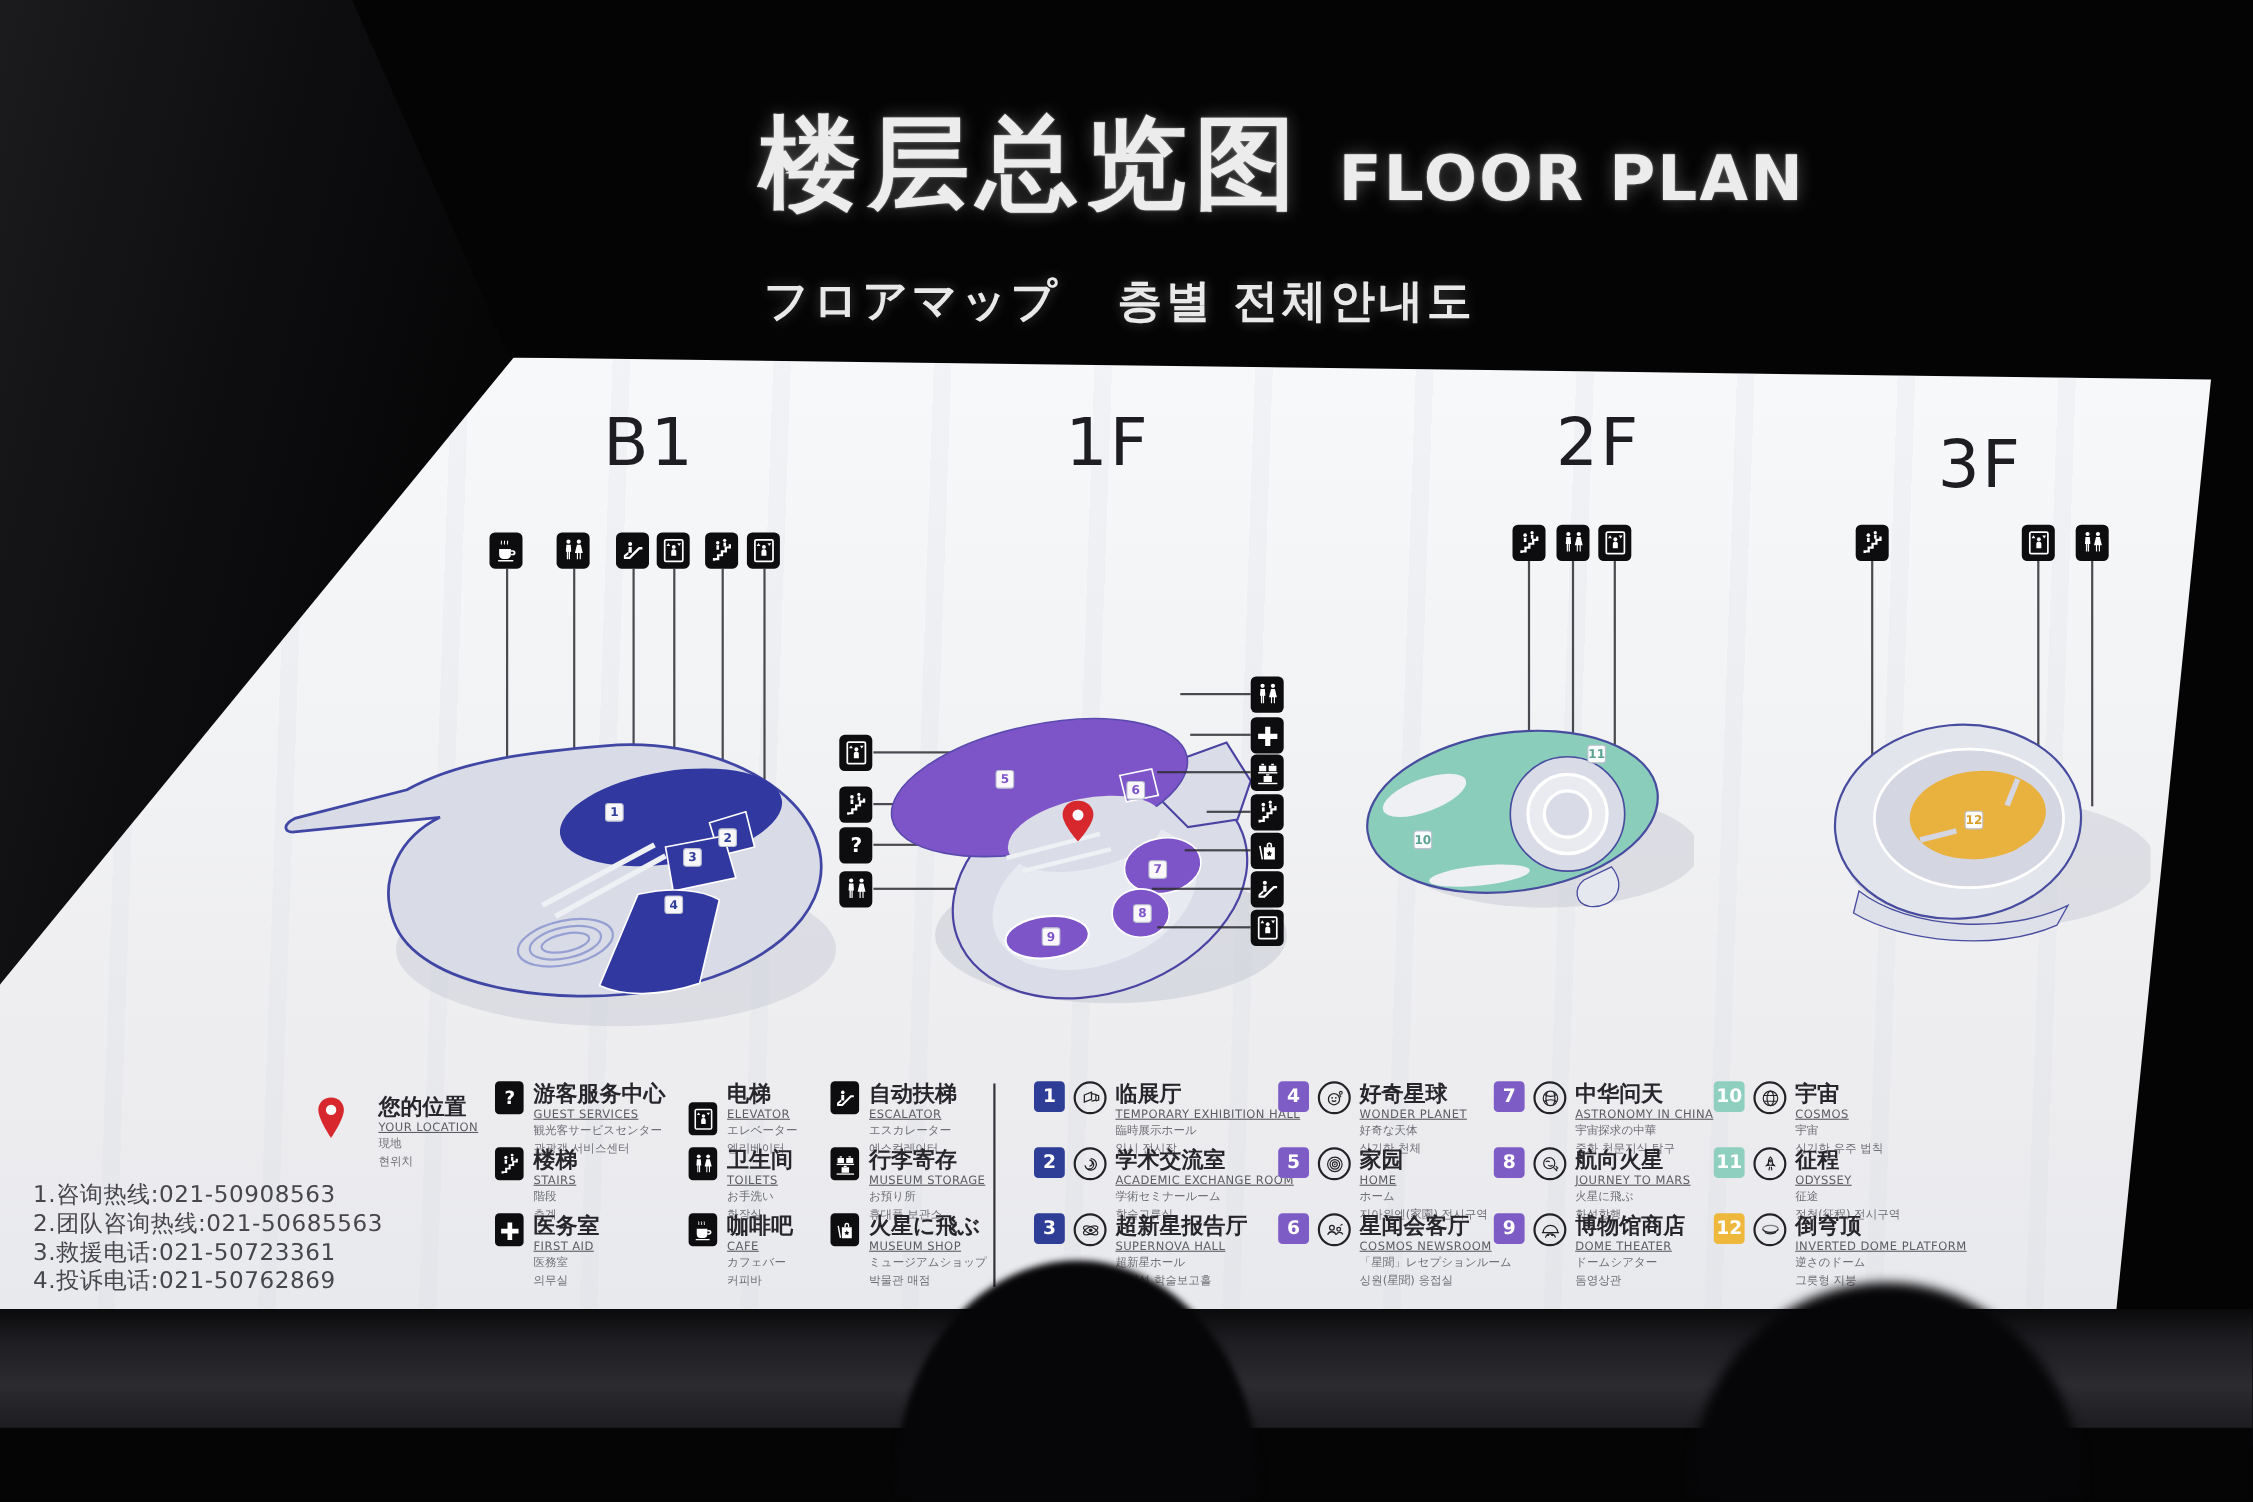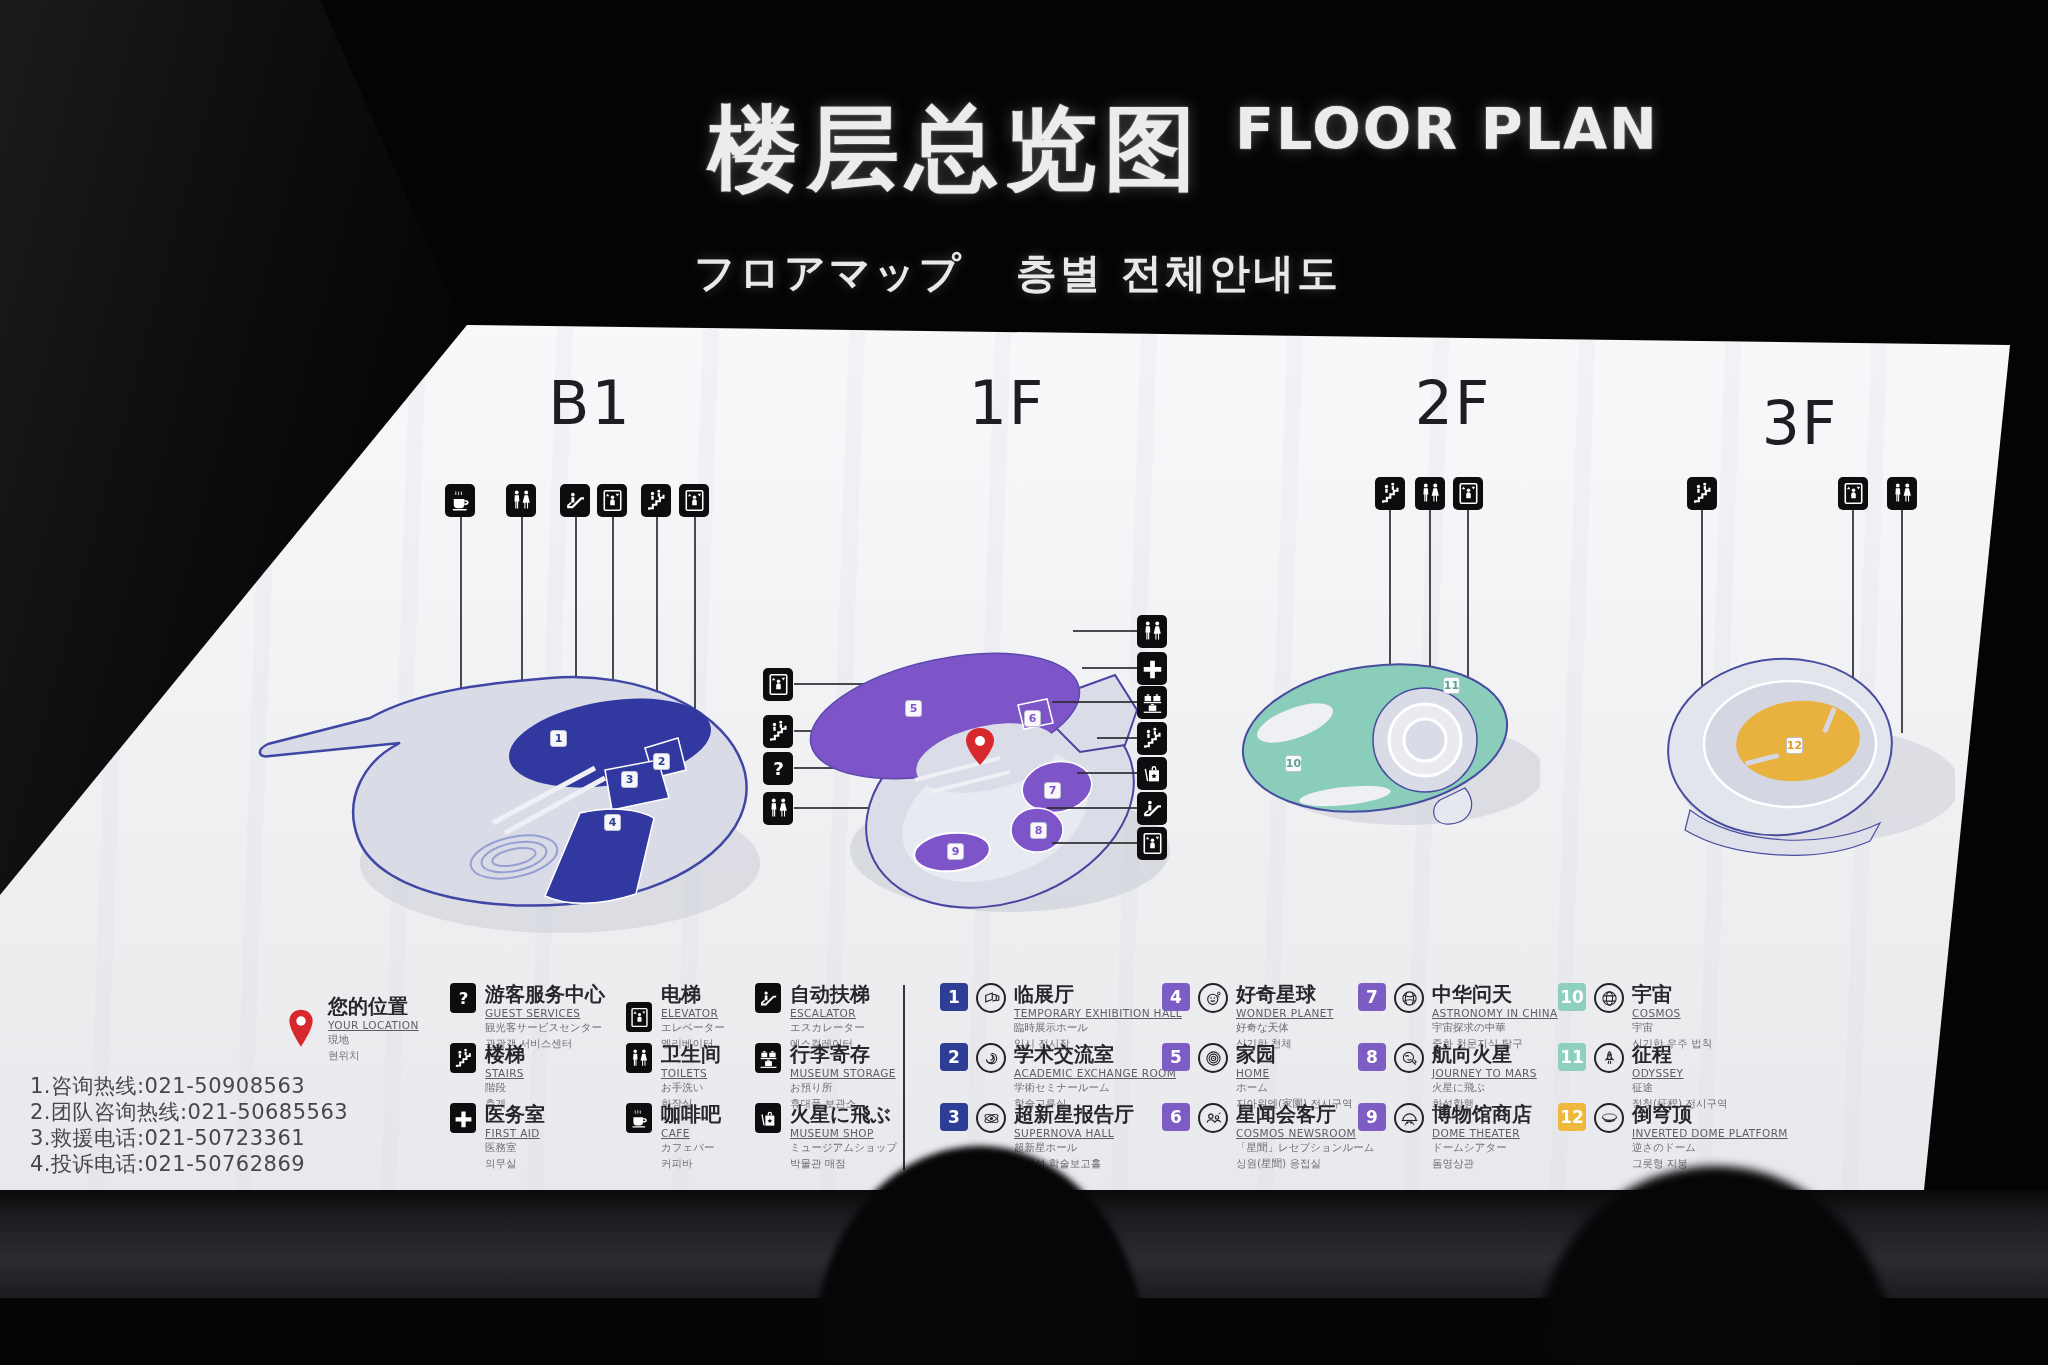--- a/index.html
+++ b/index.html
@@ -15,21 +15,21 @@
     background:
       repeating-linear-gradient(92deg,rgba(255,255,255,0) 0 130px,rgba(208,212,221,.16) 130px 146px),
       linear-gradient(180deg,#fdfdfe 0%,#f5f6f8 35%,#ececef 75%,#e4e6ea 100%);}
   
   .ledge{position:absolute;left:0;top:1190px;width:2048px;height:125px;
     background:linear-gradient(180deg,#0a0a0c 0%,#1d1d21 22%,#2b2b30 55%,#17171a 100%);}
   .bottom-black{position:absolute;left:0;top:1298px;width:2048px;height:70px;background:#050506;}
   .silhouette{position:absolute;background:#060608;filter:blur(3px);
     border-radius:50% 50% 12% 12% / 88% 92% 8% 8%;}
   
-  .title-row{position:absolute;left:708px;top:96px;display:flex;align-items:flex-start;color:#ececec;
+  .title-row{position:absolute;left:690px;top:96px;display:flex;align-items:flex-end;color:#ececec;
     text-shadow:0 0 16px rgba(255,255,255,.28),0 0 2px rgba(255,255,255,.55);}
   .title-zh{font-size:92px;font-weight:700;letter-spacing:7px;line-height:1.15;}
   .title-en{font-size:57px;font-weight:700;letter-spacing:2px;margin-left:32px;margin-bottom:6px;}
   .subtitle{position:absolute;left:694px;top:246px;color:#e9e9e9;font-size:41px;font-weight:700;
     letter-spacing:3px;text-shadow:0 0 12px rgba(255,255,255,.25);}
   .subtitle .gap{display:inline-block;width:52px;}
   
   .floor-label{position:absolute;transform:translateX(-50%);font-size:60px;font-weight:500;
     color:#1e1e22;letter-spacing:2px;}
   
@@ -54,21 +54,21 @@
   
   .exh-item{position:absolute;display:flex;gap:8px;align-items:flex-start;}
   .num-square{width:28px;height:28px;border-radius:4px;color:#fff;font-size:17px;font-weight:700;
     display:flex;align-items:center;justify-content:center;flex:0 0 auto;}
   .exh-circle{width:30px;height:30px;border:2px solid #232327;border-radius:50%;box-sizing:border-box;
     display:flex;align-items:center;justify-content:center;flex:0 0 auto;background:transparent;}
   .exh-circle svg{width:23px;height:23px;display:block;}
   .legend-divider{position:absolute;width:2px;background:#33333a;}
   
   .hotline{position:absolute;font-size:21px;color:#46464c;font-weight:500;letter-spacing:.5px;white-space:nowrap;}
-  .loc-item{position:absolute;display:flex;gap:12px;align-items:center;}
+  .loc-item{position:absolute;display:flex;gap:28px;}
   .loc-item svg{width:30px;height:44px;display:block;}
 </style>
 </head>
 <body>
 
 <div id="stage">
 
   <div class="wall-shade"></div>
 
   <div class="panel"></div>

